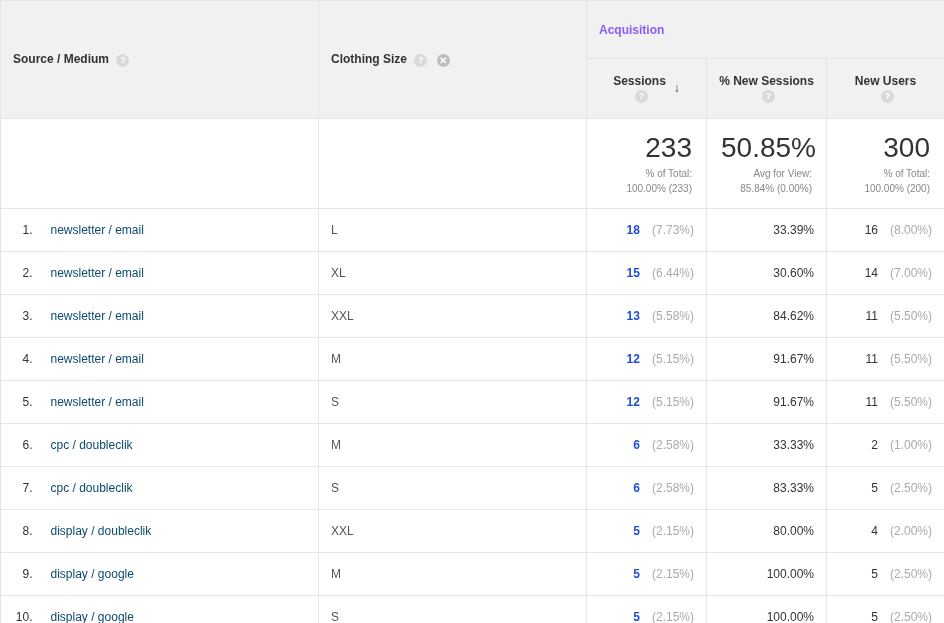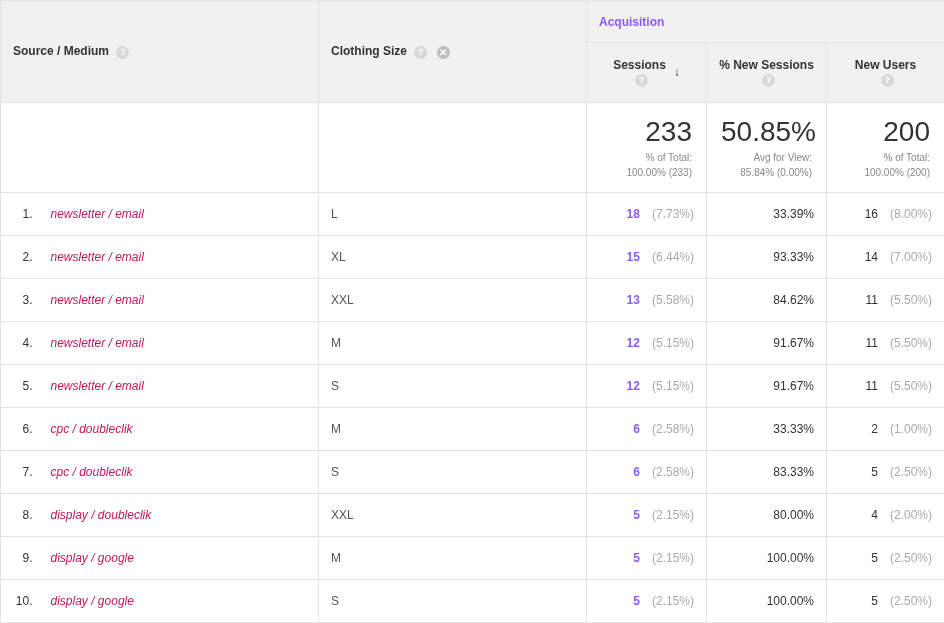--- a/index.html
+++ b/index.html
@@ -123,34 +123,33 @@
     .idx-cell {
       text-align: right;
       color: #333;
       width: 34px;
       padding-right: 6px !important;
     }
     .source-cell {
       color: #1155cc;
     }
     .source-cell a {
-      color: #be185d;
+      color: #0c4a6e;
       text-decoration: none;
-      font-style: italic;
     }
     .clothing-cell {
       color: #555;
     }
     .num-cell {
       text-align: right;
       white-space: nowrap;
     }
     .num-bold {
       font-weight: bold;
-      color: #8b5cf6;
+      color: #1d4ed8;
     }
     .num-pct {
       color: #aaa;
       margin-left: 12px;
     }
     
     col.c-idx { width: 38px; }
     col.c-source { width: 280px; }
     col.c-clothing { width: 268px; }
     col.c-sessions { width: 120px; }
@@ -164,21 +163,21 @@
   <colgroup>
     <col class="c-idx">
     <col class="c-source">
     <col class="c-clothing">
     <col class="c-sessions">
     <col class="c-newsess">
     <col class="c-newusers">
   </colgroup>
   <thead>
     <tr class="hdr">
-      <th class="hdr-cell" colspan="2" rowspan="2" style="height:102px;">
+      <th class="hdr-cell" colspan="2" rowspan="2" style="height:118px;">
         <span class="hdr-label">Source / Medium</span>
         <span class="help-icon">?</span>
       </th>
       <th class="hdr-cell" rowspan="2">
         <span class="hdr-label">Clothing Size</span>
         <span class="help-icon">?</span>
         <span class="remove-icon">✕</span>
       </th>
       <th class="hdr-top" colspan="3">
         <span>Acquisition</span>
@@ -211,41 +210,41 @@
         <span class="summary-big">233</span>
         <span class="summary-sub">% of Total:</span>
         <span class="summary-sub">100.00% (233)</span>
       </td>
       <td>
         <span class="summary-big">50.85%</span>
         <span class="summary-sub">Avg for View:</span>
         <span class="summary-sub">85.84% (0.00%)</span>
       </td>
       <td>
-        <span class="summary-big">200</span>
+        <span class="summary-big">300</span>
         <span class="summary-sub">% of Total:</span>
         <span class="summary-sub">100.00% (200)</span>
       </td>
     </tr>
   </thead>
   <tbody id="table-body">
   <tr class="data-row">
         <td class="idx-cell" style="border-right: none;">1.</td>
         <td class="source-cell" style="border-left: none;"><a href="#">newsletter / email</a></td>
         <td class="clothing-cell">L</td>
         <td class="num-cell"><span class="num-bold">18</span><span class="num-pct">(7.73%)</span></td>
         <td class="num-cell">33.39%</td>
         <td class="num-cell"><span>16</span><span class="num-pct">(8.00%)</span></td>
       </tr>
       <tr class="data-row">
         <td class="idx-cell" style="border-right: none;">2.</td>
         <td class="source-cell" style="border-left: none;"><a href="#">newsletter / email</a></td>
         <td class="clothing-cell">XL</td>
         <td class="num-cell"><span class="num-bold">15</span><span class="num-pct">(6.44%)</span></td>
-        <td class="num-cell">93.33%</td>
+        <td class="num-cell">30.60%</td>
         <td class="num-cell"><span>14</span><span class="num-pct">(7.00%)</span></td>
       </tr>
       <tr class="data-row">
         <td class="idx-cell" style="border-right: none;">3.</td>
         <td class="source-cell" style="border-left: none;"><a href="#">newsletter / email</a></td>
         <td class="clothing-cell">XXL</td>
         <td class="num-cell"><span class="num-bold">13</span><span class="num-pct">(5.58%)</span></td>
         <td class="num-cell">84.62%</td>
         <td class="num-cell"><span>11</span><span class="num-pct">(5.50%)</span></td>
       </tr>

